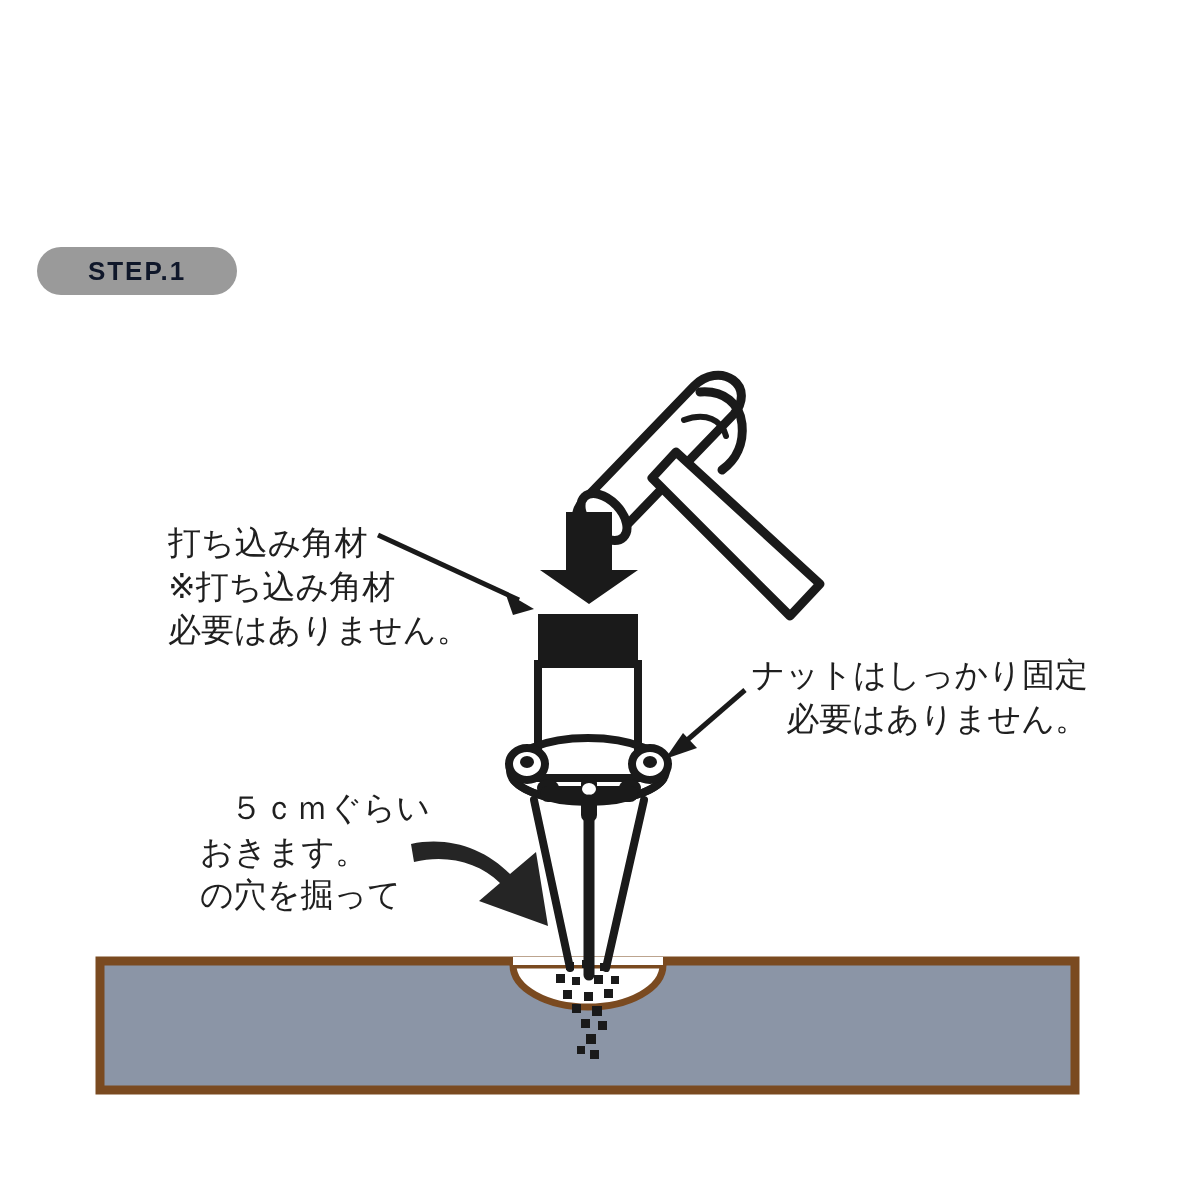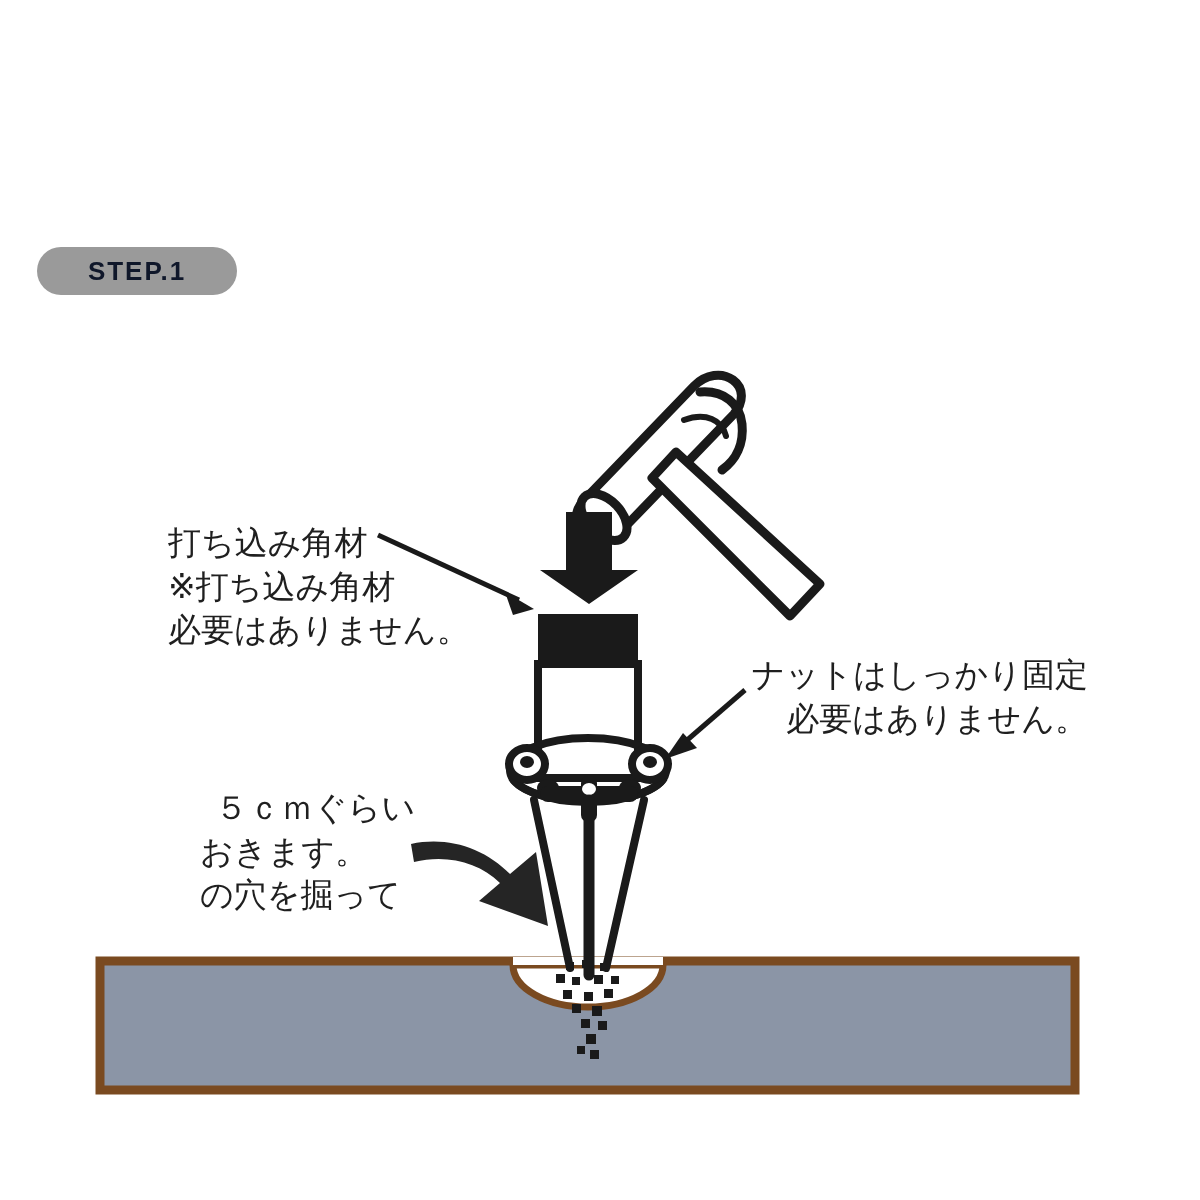--- a/index.html
+++ b/index.html
@@ -87,21 +87,21 @@
     text-align: right;
     width: 340px;
   }
   #annot-nut .ln.indent { padding-left: 18px; }
   #annot-hole {
     left: 200px;
     top: 786px;
     text-align: left;
     width: 230px;
   }
-  #annot-hole .ln.c { text-align: center; }
+  #annot-hole .ln.c { text-align: right; }
 
   
   #illustration {
     position: absolute;
     left: 0;
     top: 0;
     width: 1200px;
     height: 1200px;
   }
 </style>

